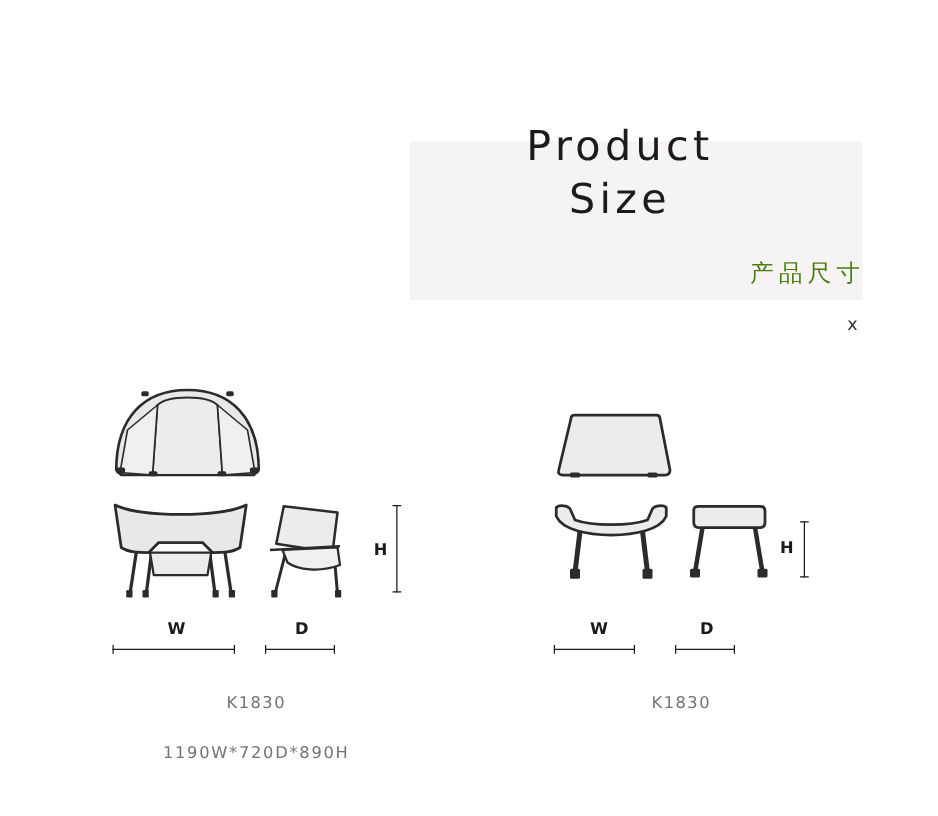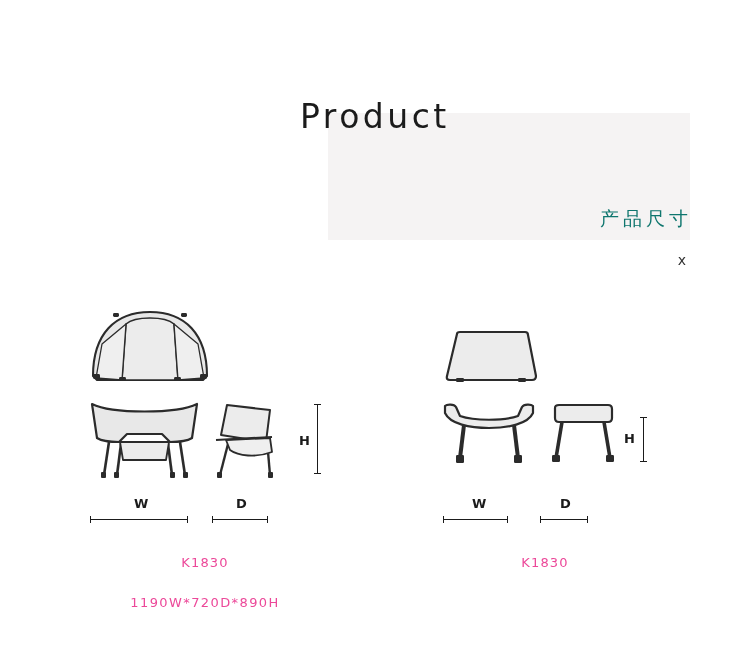--- a/index.html
+++ b/index.html
@@ -11,32 +11,32 @@
   }
   .page{position:absolute;inset:0;}
 
   
   .header-band{
     position:absolute;left:328px;top:113px;width:362px;height:127px;
     background:#f5f3f3;
   }
   .header-text{
     position:absolute;left:300px;top:96px;width:392px;
-    text-align:left;
+    text-align:center;
   }
   .title-line{
     font-family:"DejaVu Sans","Liberation Sans",sans-serif;
     font-size:33px;line-height:42px;font-weight:400;
     letter-spacing:3.5px;color:#1b1b1b;
     white-space:nowrap;
   }
   .subtitle-cn{
     position:absolute;left:300px;top:206px;width:392px;
     text-align:right;
-    font-size:19px;letter-spacing:4px;color:#0f766e;font-weight:400;
+    font-size:19px;letter-spacing:4px;color:#4d7c0f;font-weight:400;
     white-space:nowrap;
   }
   .close-x{
     position:absolute;left:300px;top:252px;width:386px;
     text-align:right;
     font-size:14px;color:#333;letter-spacing:0;
   }
 
   
   .product{position:absolute;top:300px;height:320px;}
@@ -72,34 +72,35 @@
   }
   .dim-line-vert .cap-t,.dim-line-vert .cap-b{
     position:absolute;left:0;height:1px;width:7px;background:#1b1b1b;
   }
   .dim-line-vert .cap-t{top:0;}
   .dim-line-vert .cap-b{bottom:0;}
 
   
   .caption{
     position:absolute;width:100%;text-align:center;
-    font-size:13px;color:#ec4899;letter-spacing:1.2px;white-space:nowrap;
+    font-size:13px;color:#737373;letter-spacing:1.2px;white-space:nowrap;
   }
   .caption.model{top:255px;}
   .caption.dims{top:295px;letter-spacing:1.4px;}
 </style>
 </head>
 <body>
 
 <div class="page">
 
   <div class="header-band"></div>
 
   <div class="header-text">
     <div class="title-line">Product</div>
+    <div class="title-line">Size</div>
   </div>
 
   <div class="subtitle-cn">产品尺寸</div>
 
   <div class="close-x">x</div>
 
   <div class="product left">
 
     <div class="views">
 

